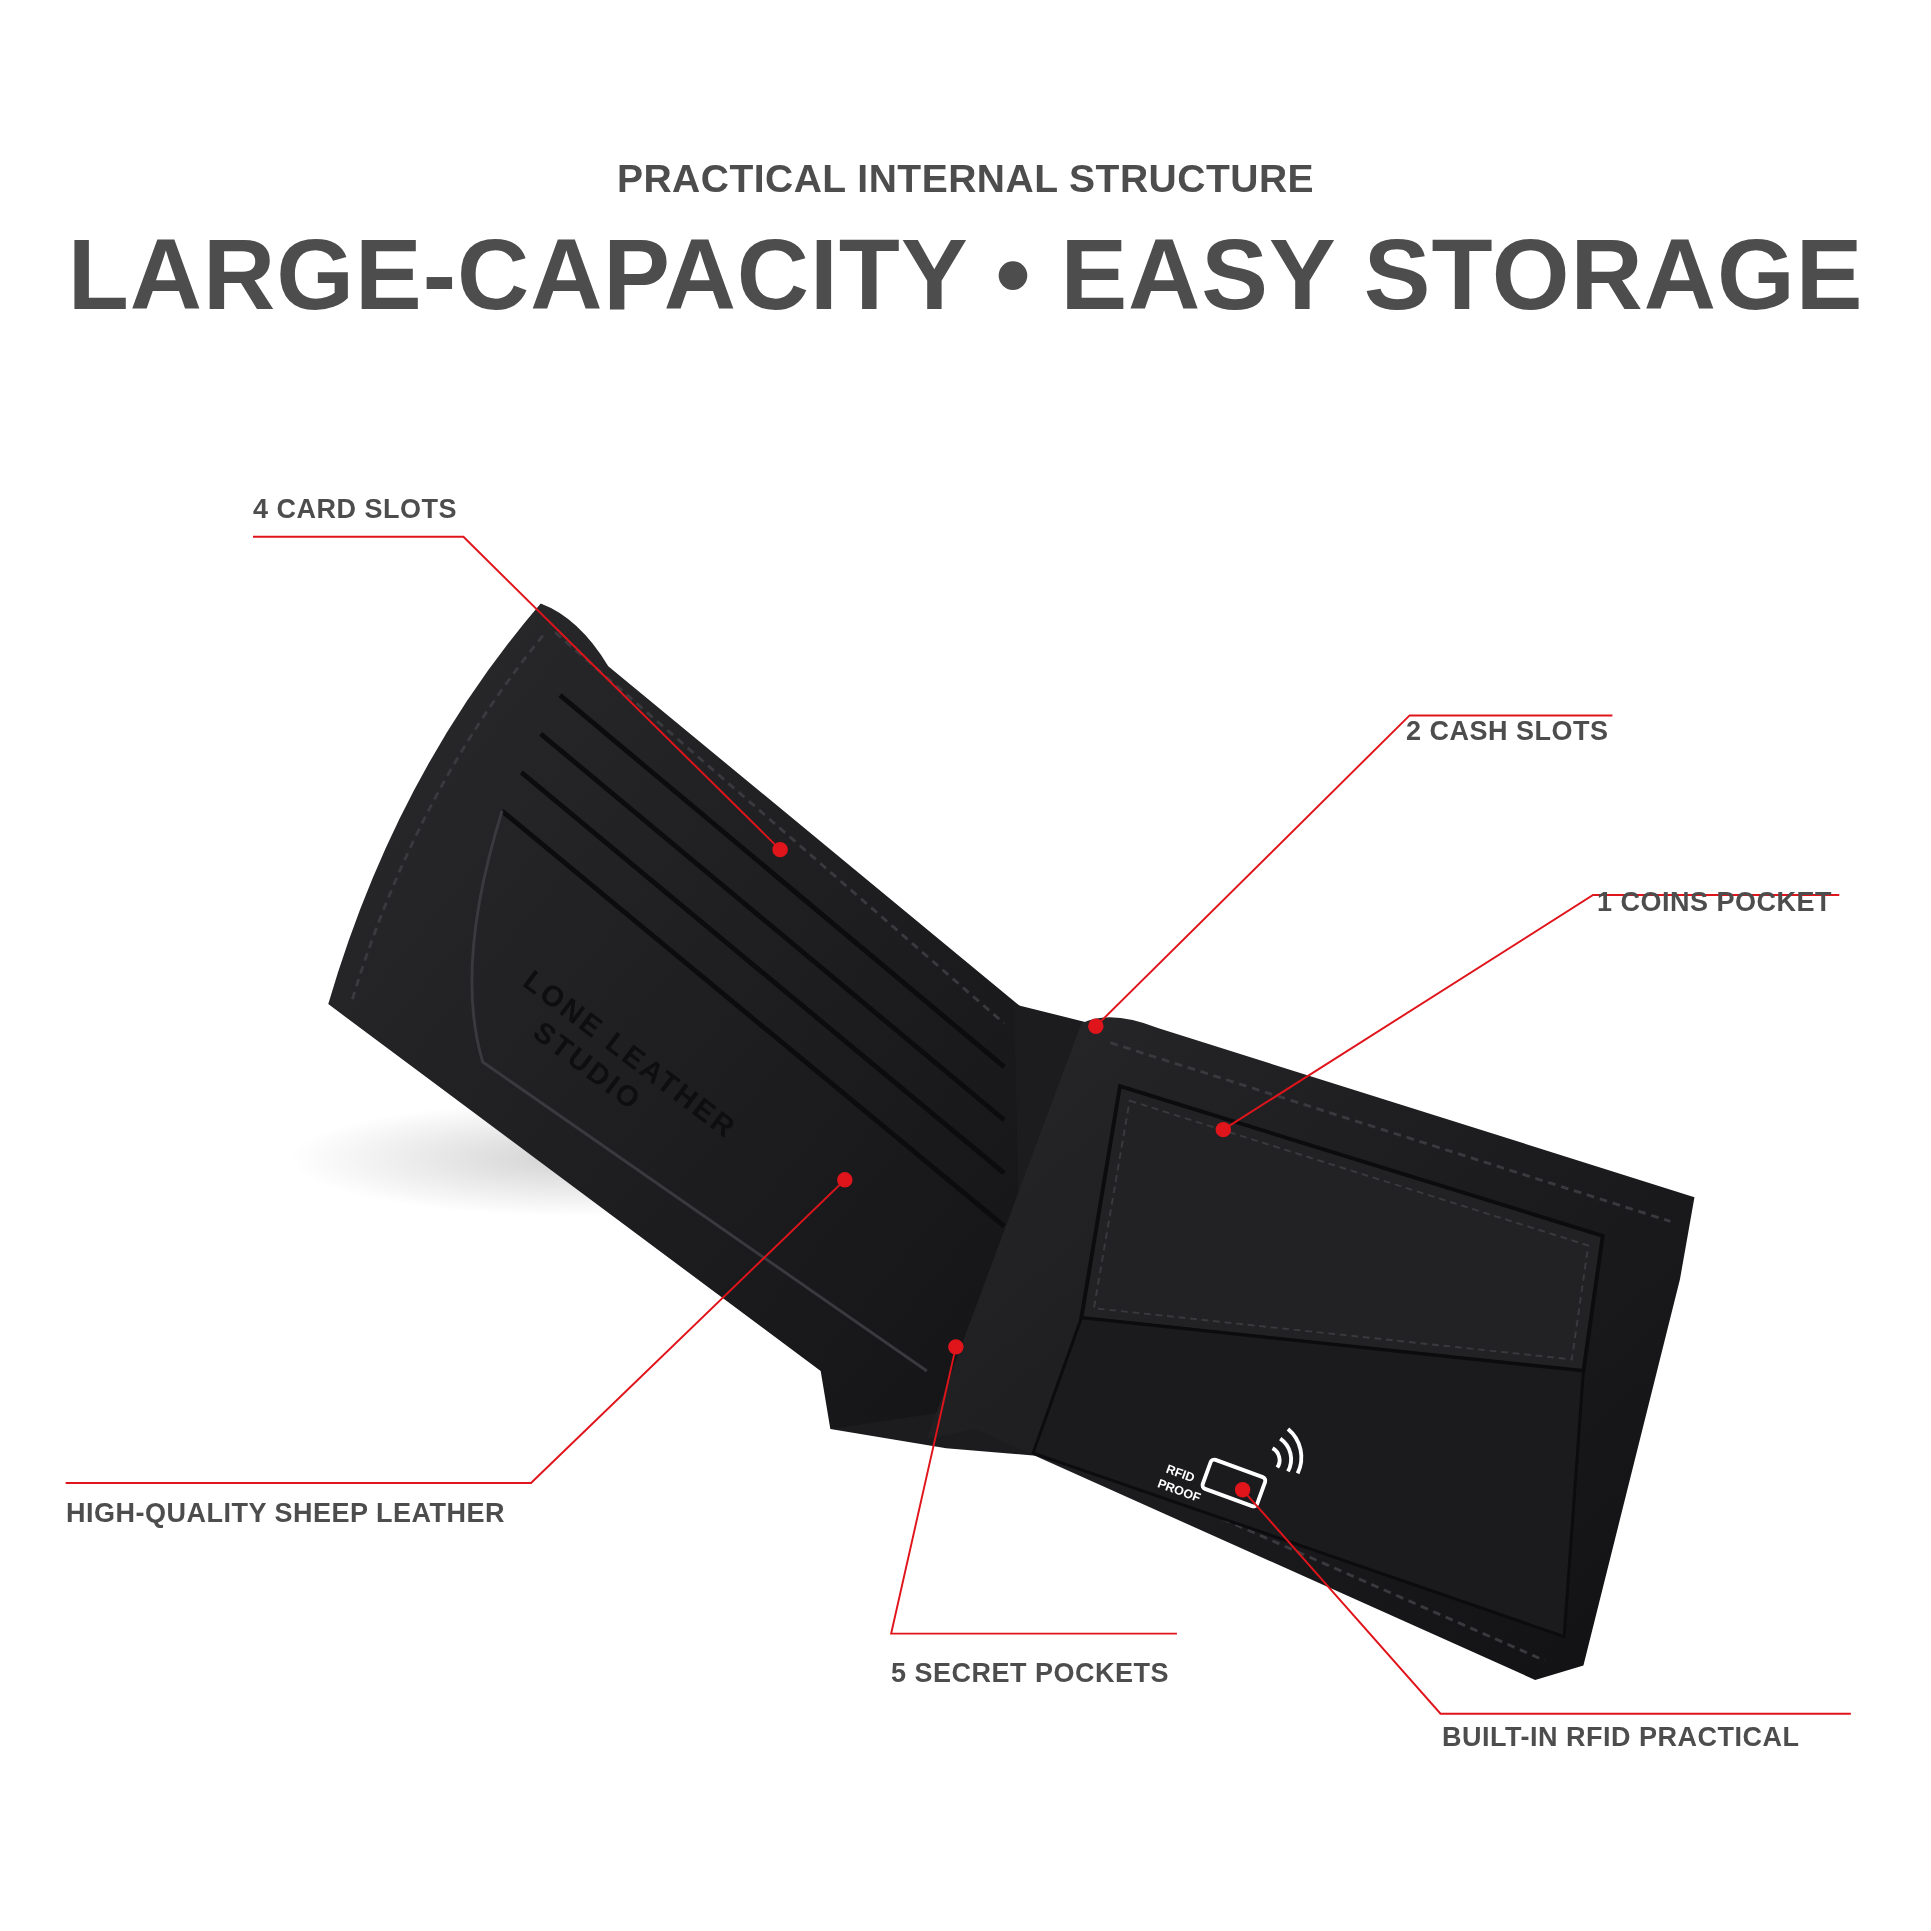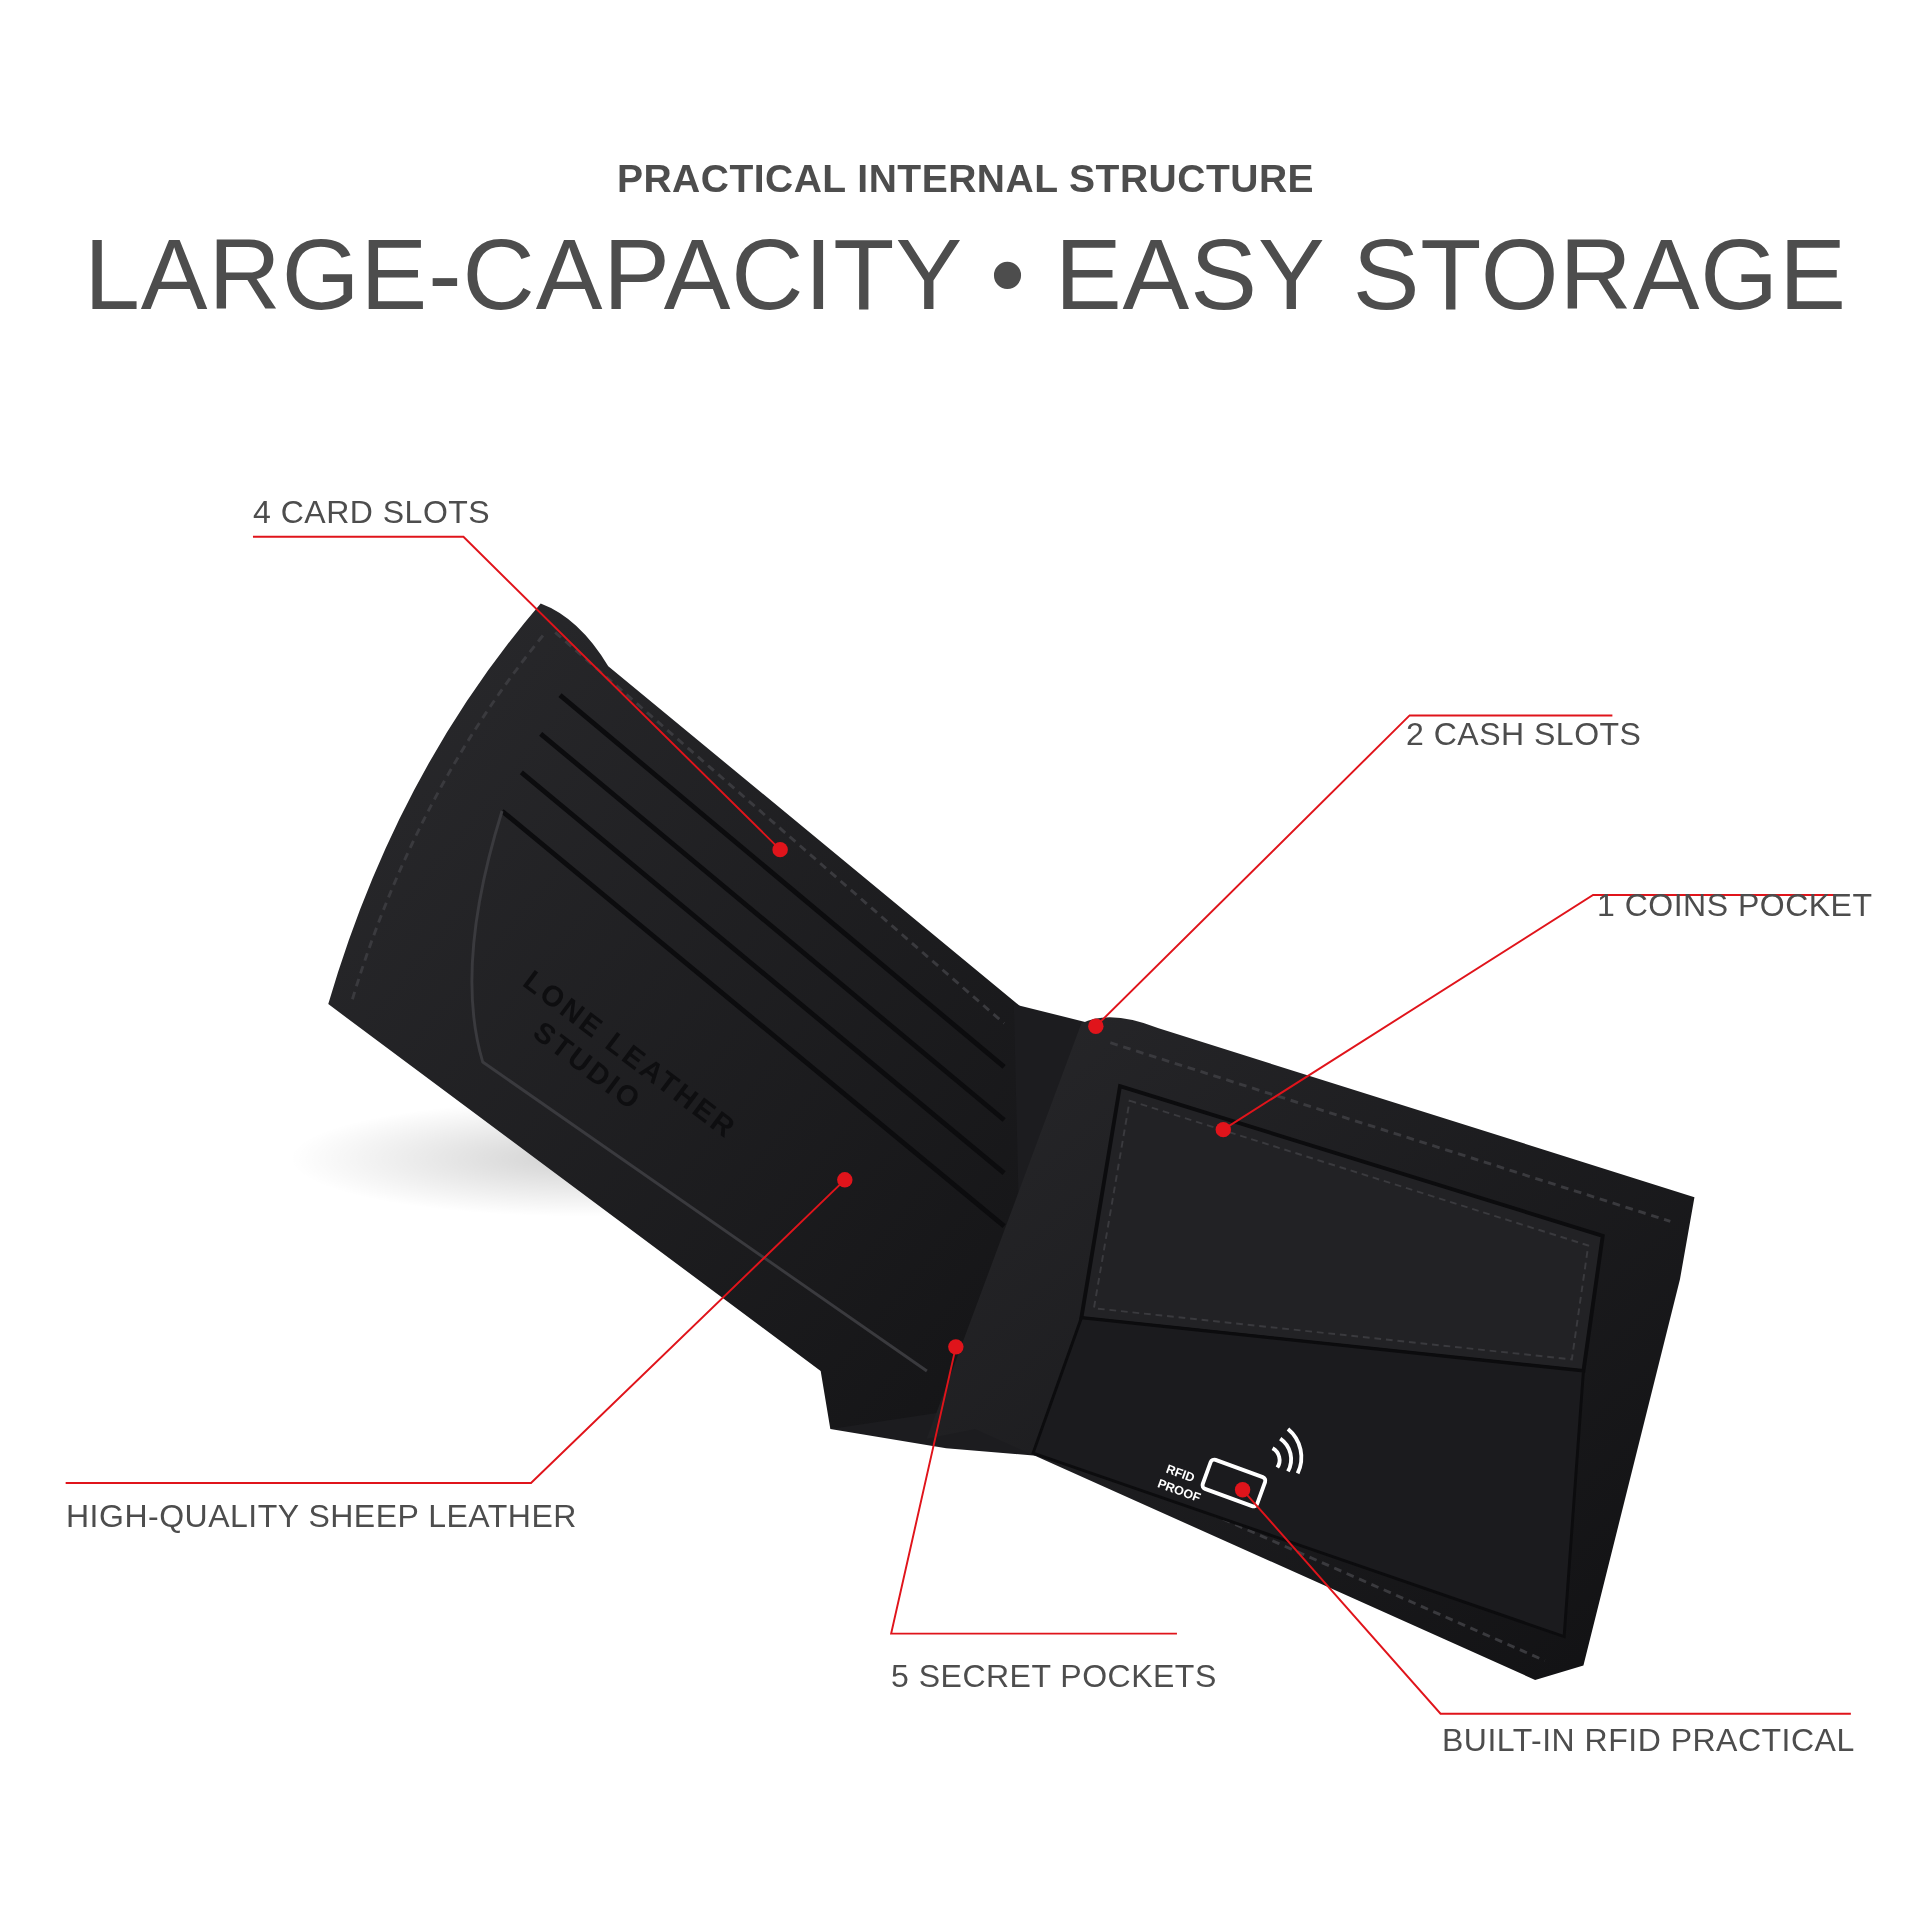--- a/index.html
+++ b/index.html
@@ -1,19 +1,19 @@
 <!DOCTYPE html>
 <html><head>
 <meta charset="utf-8">
 <style>
   html,body{margin:0;padding:0;background:#ffffff;}
   body{width:1931px;height:1931px;position:relative;overflow:hidden;font-family:"Liberation Sans","DejaVu Sans",sans-serif;}
   .subtitle{position:absolute;left:0;width:1931px;top:157px;text-align:center;font-size:39px;font-weight:bold;color:#4d4d4d;letter-spacing:0.5px;}
-  .title{position:absolute;left:0;width:1931px;top:217px;text-align:center;font-size:100px;font-weight:normal;color:#4d4d4d;letter-spacing:1px;}
-  .label{position:absolute;font-size:32px;font-weight:normal;color:#4d4d4d;letter-spacing:0.5px;white-space:nowrap;}
+  .title{position:absolute;left:0;width:1931px;top:217px;text-align:center;font-size:100px;font-weight:bold;color:#4d4d4d;letter-spacing:1px;}
+  .label{position:absolute;font-size:27px;font-weight:bold;color:#4d4d4d;letter-spacing:0.5px;white-space:nowrap;}
   svg.scene{position:absolute;left:0;top:0;}
 </style>
 </head>
 <body>
 
 <div class="subtitle">PRACTICAL INTERNAL STRUCTURE</div>
 <div class="title">LARGE-CAPACITY • EASY STORAGE</div>
 
 <svg class="scene" width="1931" height="1931" viewBox="0 0 2000 2000">
   <defs>

